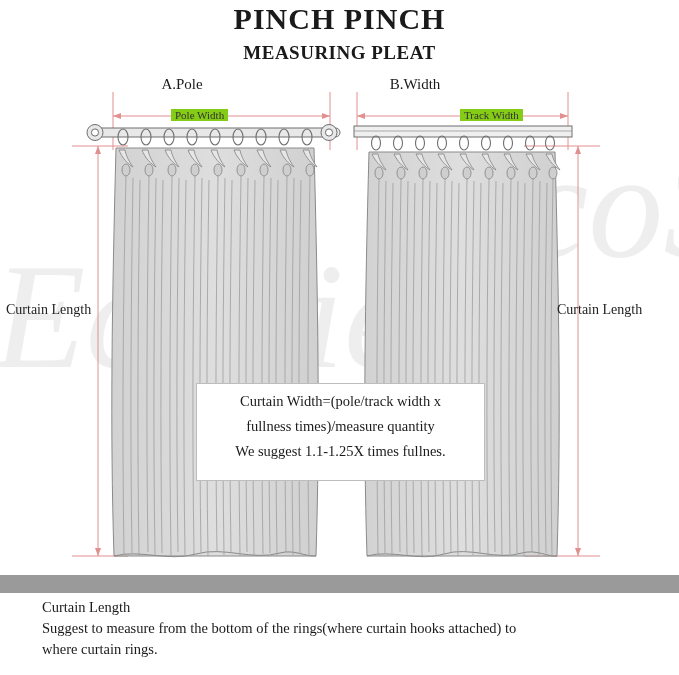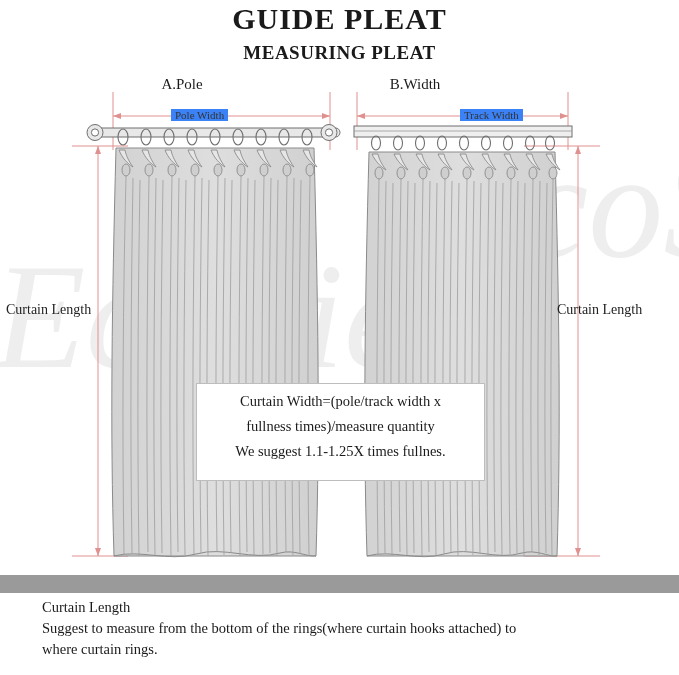--- a/index.html
+++ b/index.html
@@ -48,21 +48,21 @@
   }
   .panel-label.a { left: 112px; top: 76px; width: 140px; }
   .panel-label.b { left: 345px; top: 76px; width: 140px; }
 
   .dim-label {
     position: absolute;
     font-size: 11px;
     text-align: center;
     white-space: nowrap;
     color: #333;
-    background: #3b82f6;
+    background: #84cc16;
     padding: 0 4px;
   }
   .side-label {
     position: absolute;
     font-size: 14px;
     white-space: nowrap;
     color: #222;
   }
 
   
@@ -125,21 +125,21 @@
   svg { display: block; }
 </style>
 </head>
 <body>
 
 <div class="stage">
 
   <div class="wm" style="left:-6px; top:230px; font-size:150px;">EcoSie</div>
   <div class="wm" style="left:430px; top:120px; font-size:150px;">EcoSie</div>
 
-  <div class="title-main">GUIDE PLEAT</div>
+  <div class="title-main">PINCH PINCH</div>
   <div class="title-sub">MEASURING PLEAT</div>
 
   <div class="panel-label a">A.Pole</div>
   <div class="panel-label b">B.Width</div>
 
   <svg width="679" height="575" viewBox="0 0 679 575" style="position:absolute;left:0;top:0;">
     <defs>
       <linearGradient id="fabgrad" x1="0" y1="0" x2="1" y2="0">
         <stop offset="0%" stop-color="#d2d2d2"></stop>
         <stop offset="50%" stop-color="#dedede"></stop>

